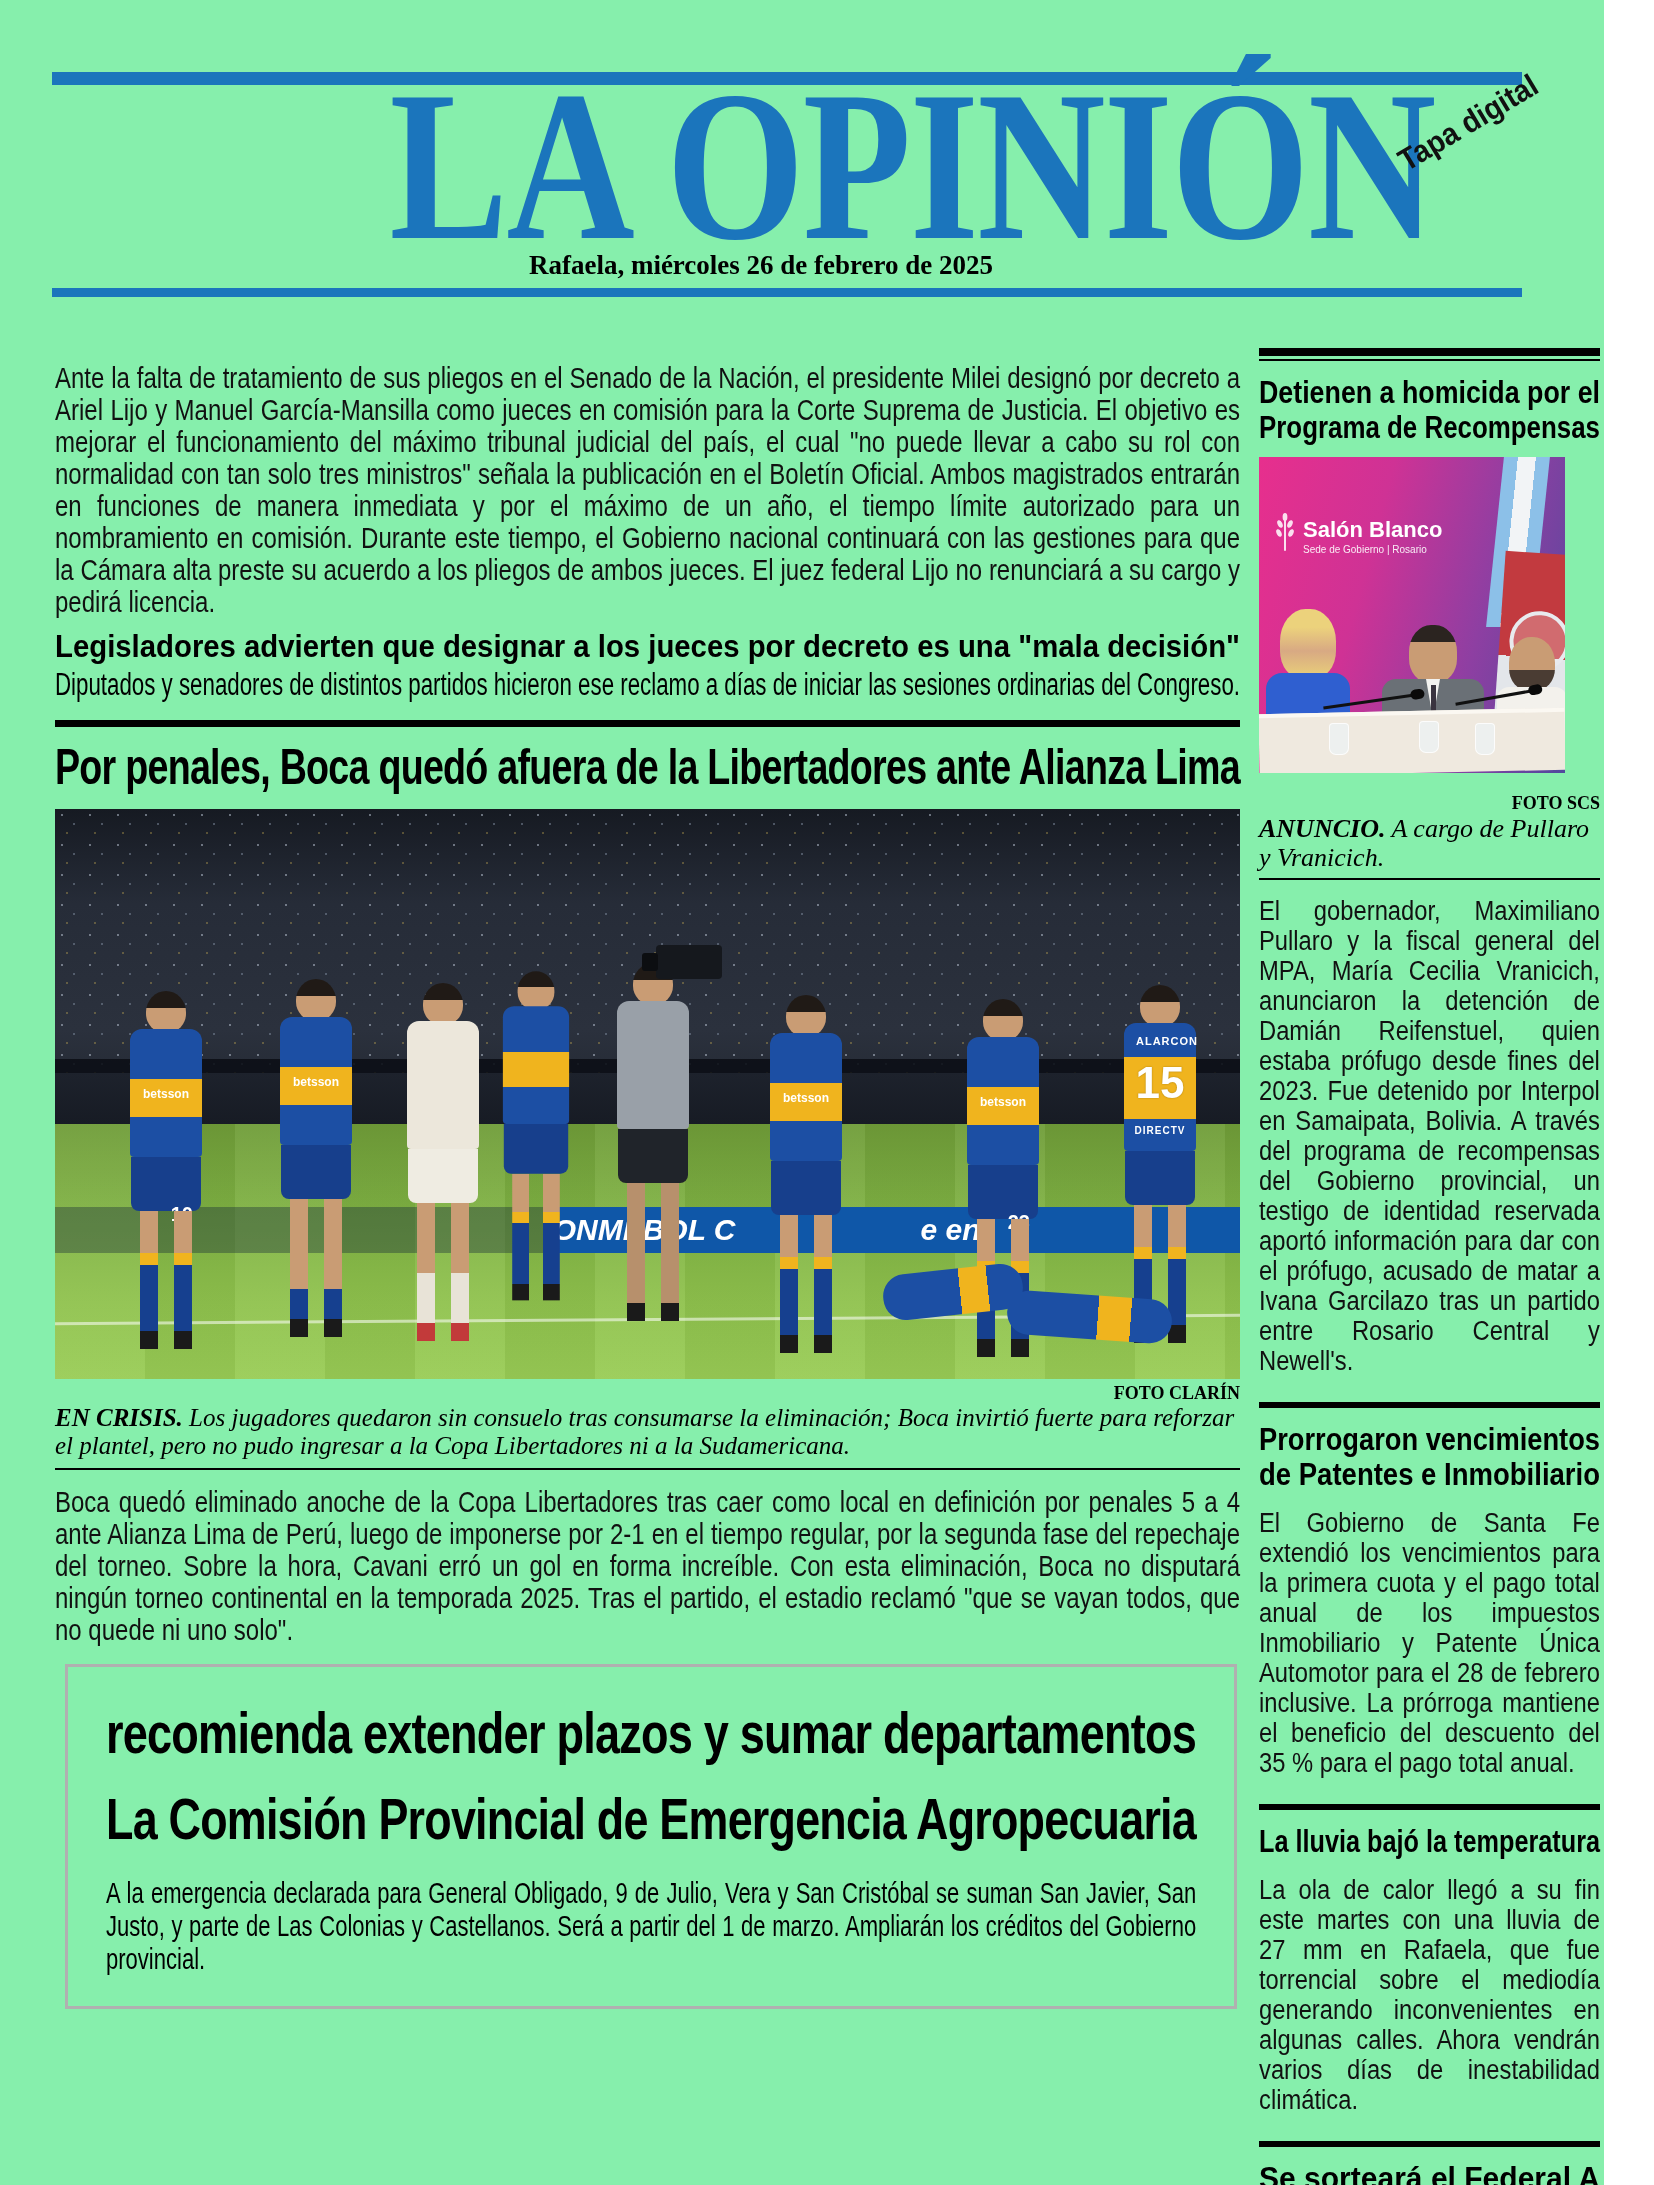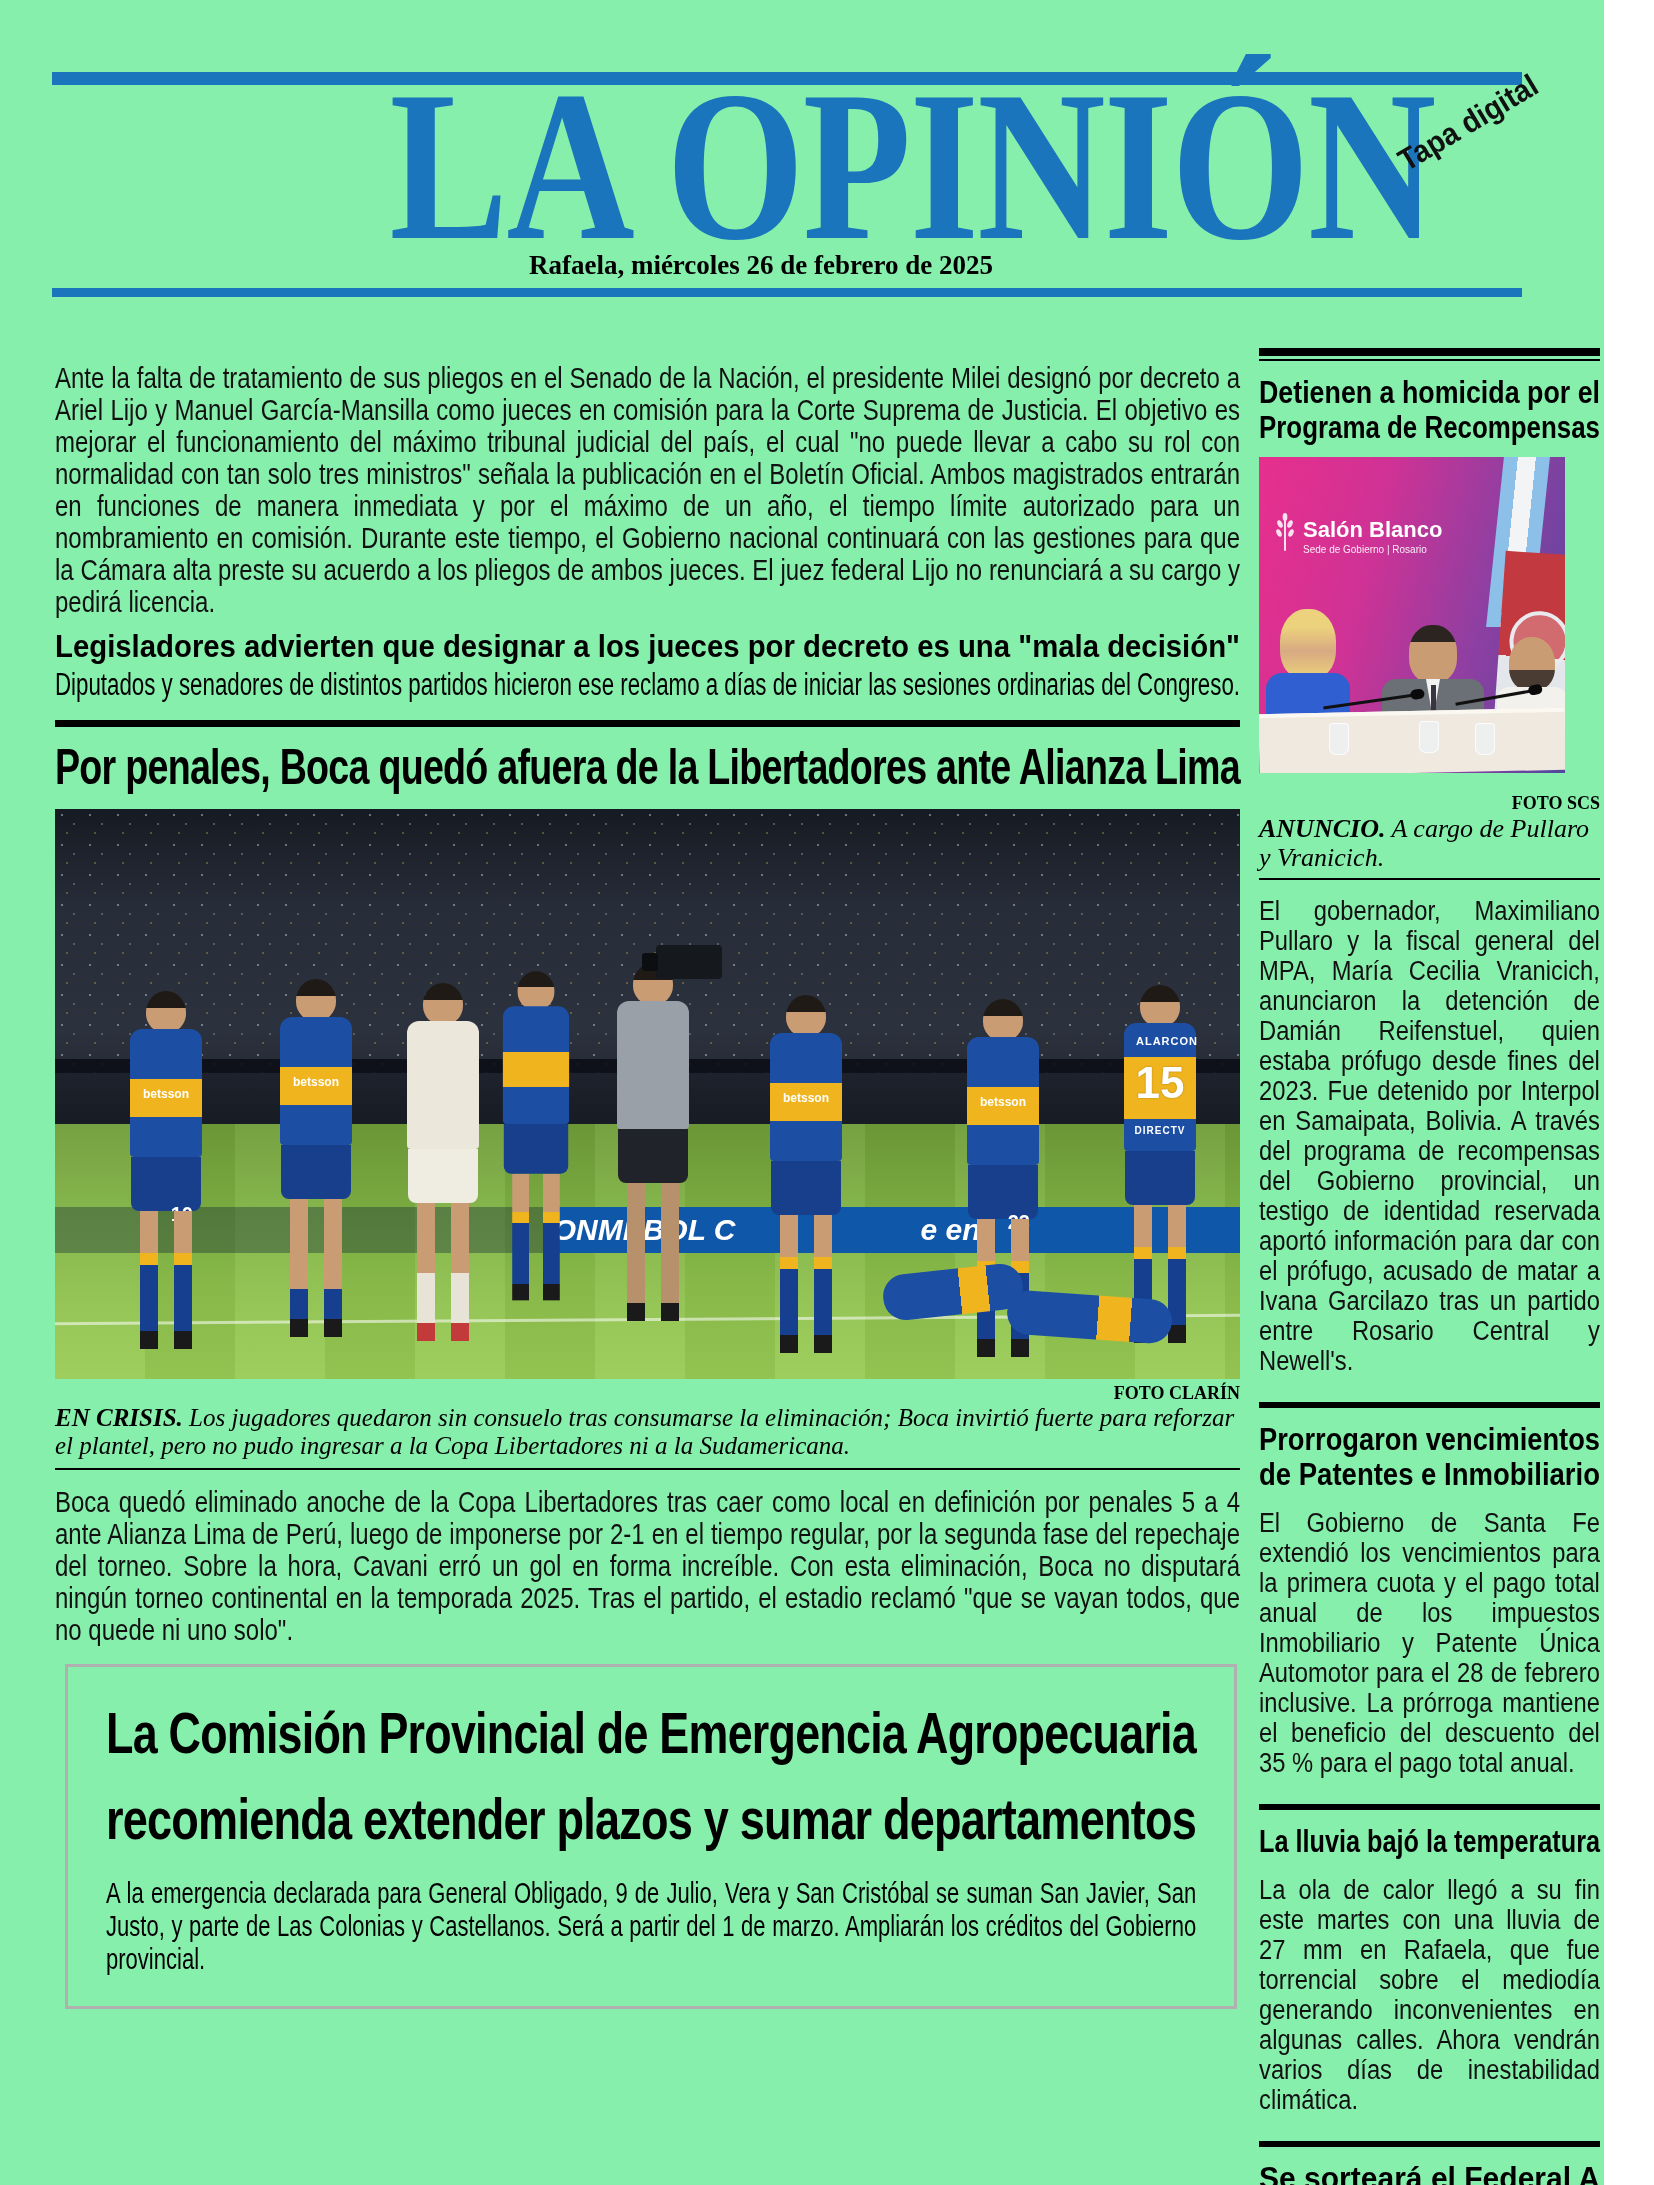--- a/index.html
+++ b/index.html
@@ -244,22 +244,22 @@
     <div class="caption">
       <b>EN CRISIS.</b>
       <span>Los jugadores quedaron sin consuelo tras consumarse la eliminación; Boca invirtió fuerte para reforzar el plantel, pero no pudo ingresar a la Copa Libertadores ni a la Sudamericana.</span>
     </div>
 
     <div class="boca-body">
       <div class="body-text cx80">Boca quedó eliminado anoche de la Copa Libertadores tras caer como local en definición por penales 5 a 4 ante Alianza Lima de Perú, luego de imponerse por 2-1 en el tiempo regular, por la segunda fase del repechaje del torneo. Sobre la hora, Cavani erró un gol en forma increíble. Con esta eliminación, Boca no disputará ningún torneo continental en la temporada 2025. Tras el partido, el estadio reclamó "que se vayan todos, que no quede ni uno solo".</div>
     </div>
 
     <div class="embox">
+      <div class="embox-h"><span class="fitline" style="transform: scaleX(0.777175);">recomienda extender plazos y sumar departamentos</span></div>
       <div class="embox-h"><span class="fitline" style="transform: scaleX(0.773615);">La Comisión Provincial de Emergencia Agropecuaria</span></div>
-      <div class="embox-h"><span class="fitline" style="transform: scaleX(0.777175);">recomienda extender plazos y sumar departamentos</span></div>
       <div class="embox-body cx76">A la emergencia declarada para General Obligado, 9 de Julio, Vera y San Cristóbal se suman San Javier, San Justo, y parte de Las Colonias y Castellanos. Será a partir del 1 de marzo. Ampliarán los créditos del Gobierno provincial.</div>
     </div>
   </div>
 
   <div class="side-col">
 
     <div class="sb-rule-double-top"></div>
 
     <div class="sb-h sb-h-first"><span class="fitline" style="transform: scaleX(0.86442);">Detienen a homicida por el</span></div>
     <div class="sb-h"><span class="fitline" style="transform: scaleX(0.835113);">Programa de Recompensas</span></div>

